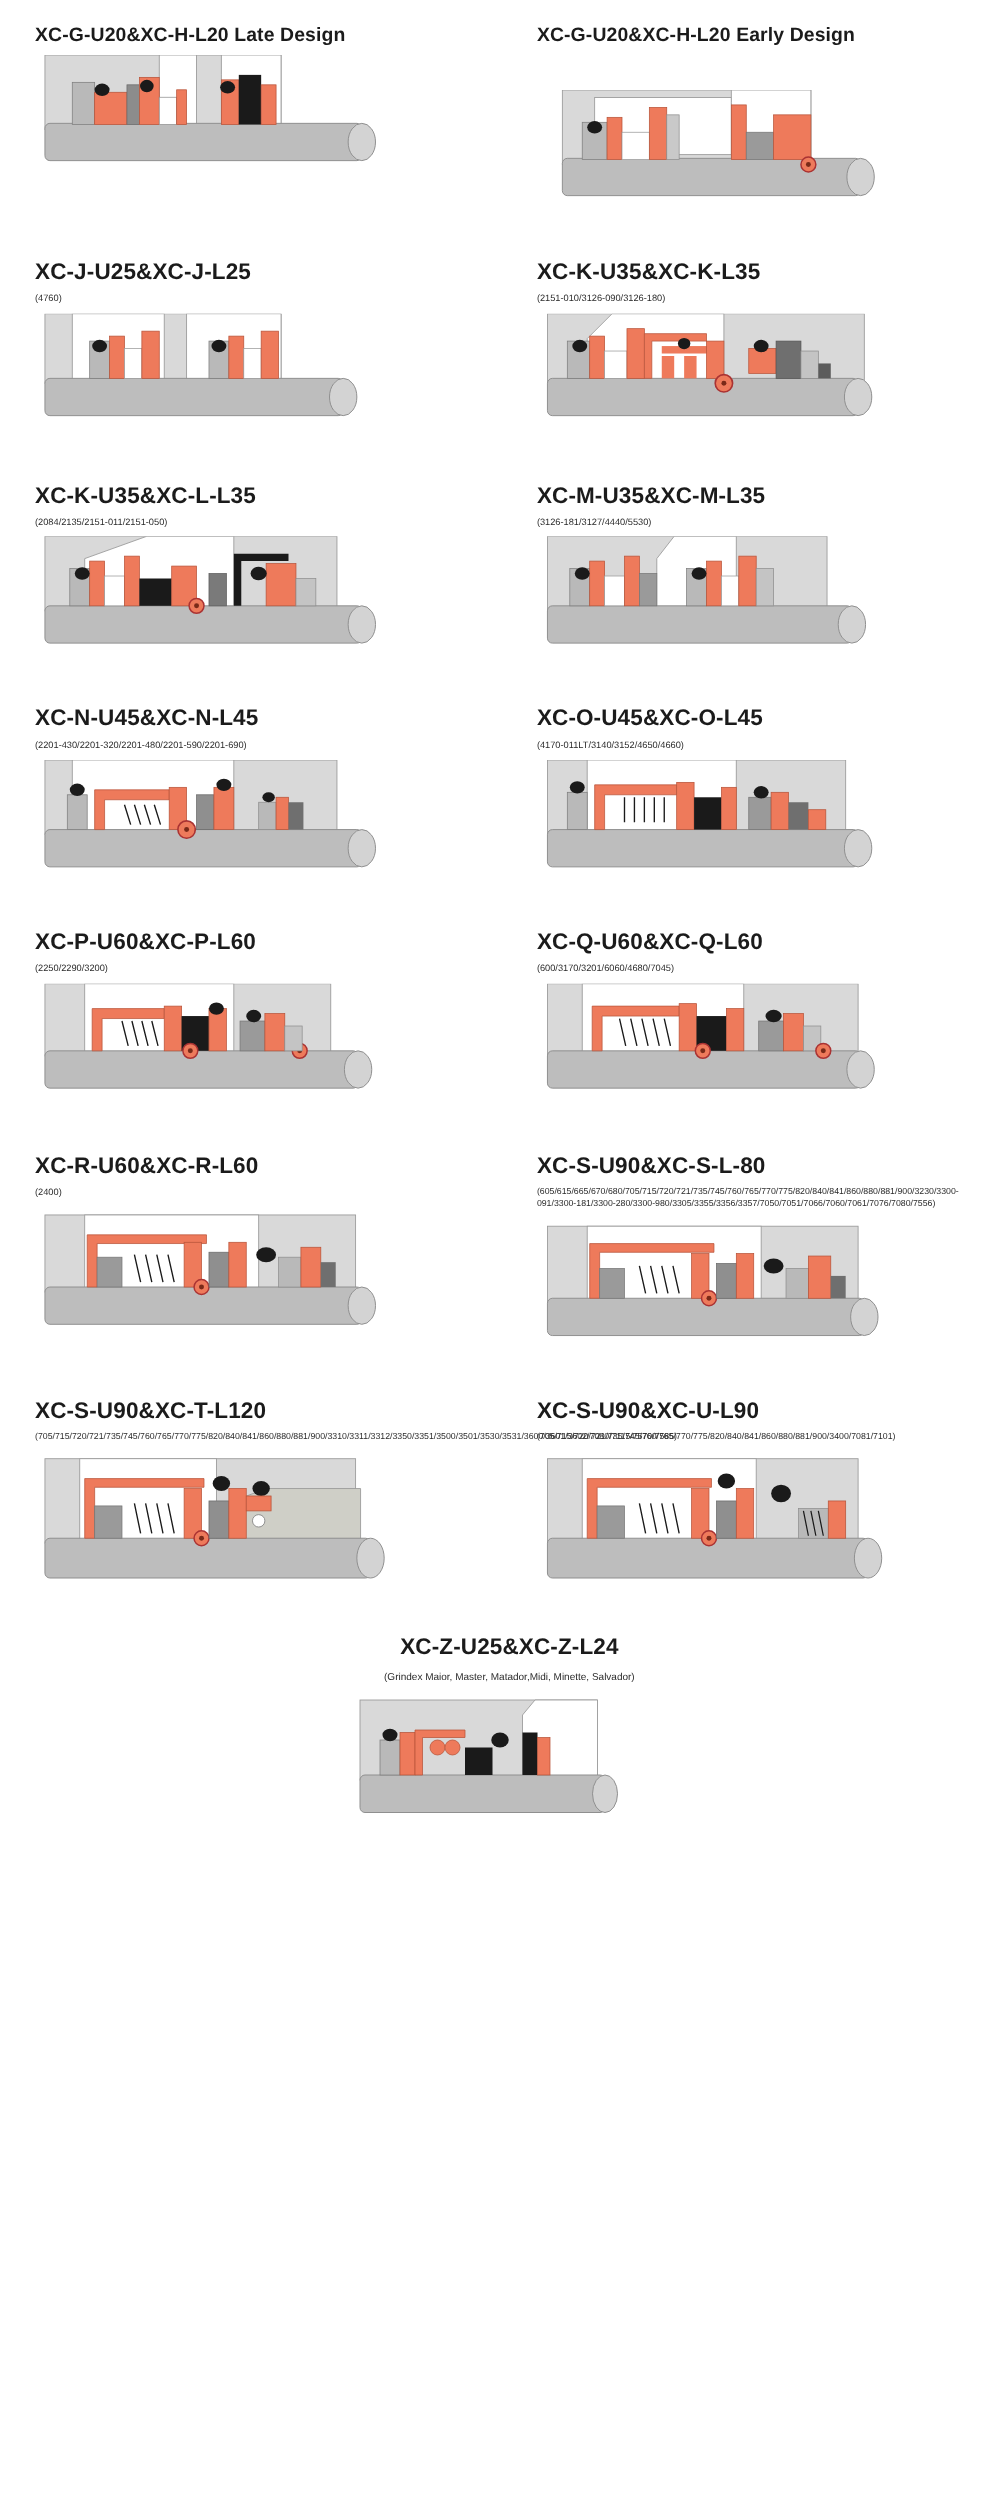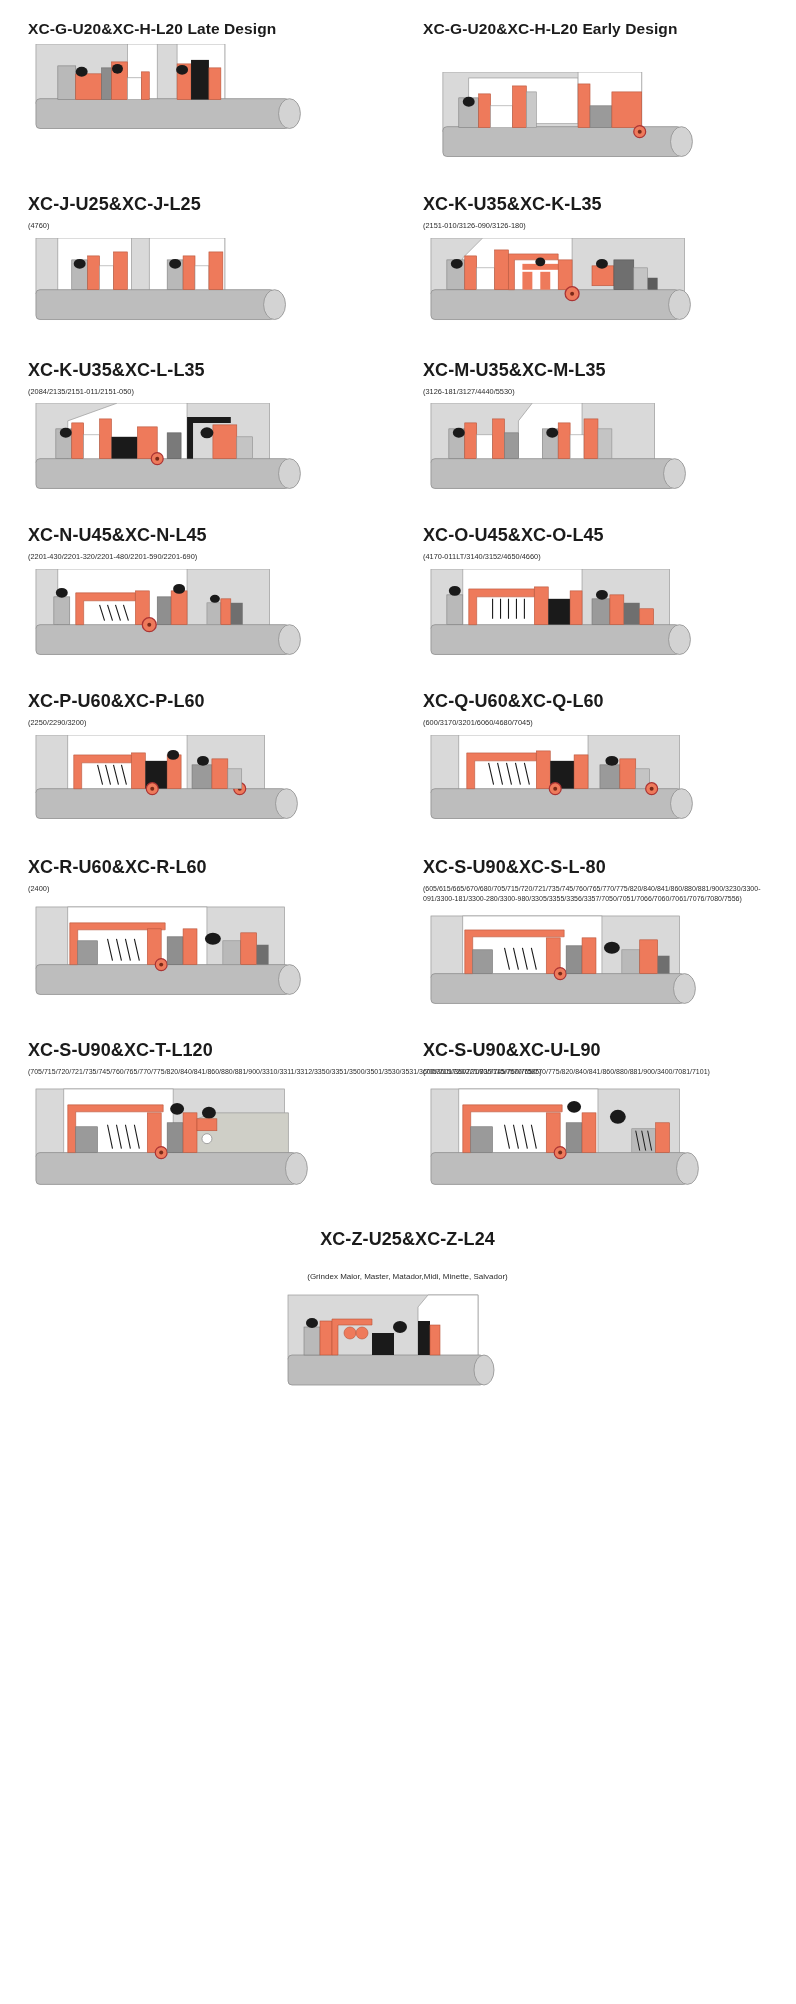--- a/index.html
+++ b/index.html
@@ -20,20 +20,21 @@
     height: 2004px;
     padding: 0;
     position: relative;
   }
   .grid {
     display: grid;
     grid-template-columns: 1fr 1fr;
     column-gap: 0px;
     row-gap: 0px;
     padding: 10px 22px 0 28px;
+    gap: 13px;
   }
   .cell {
     padding: 0 0 8px 0;
   }
   .cell.right { padding-left: 22px; }
   .title {
     font-size: 18px;
     font-weight: 600;
     letter-spacing: .1px;
     color: #1b1b1b;
@@ -56,21 +57,21 @@
     position: relative;
   }
   .fig svg { display: block; width: 100%; height: 100%; }
 
   .bottom {
     text-align: center;
     padding-top: 10px;
     padding-left: 19px;
   }
   .bottom .title { display: inline-block; margin-bottom: 4px; }
-  .bottom .codes { margin: 17px auto 6px auto; text-align: center; max-width: 420px; font-size: 8px;}
+  .bottom .codes { margin: 4px auto 6px auto; text-align: center; max-width: 420px; font-size: 8px;}
   .bottom .fig { margin: 0 auto; max-width: 260px; height: 120px; }
   .row-tall .fig { height: 112px; }
 </style>
 </head>
 <body>
 
 <div class="sheet">
 
   <div class="grid">
 

